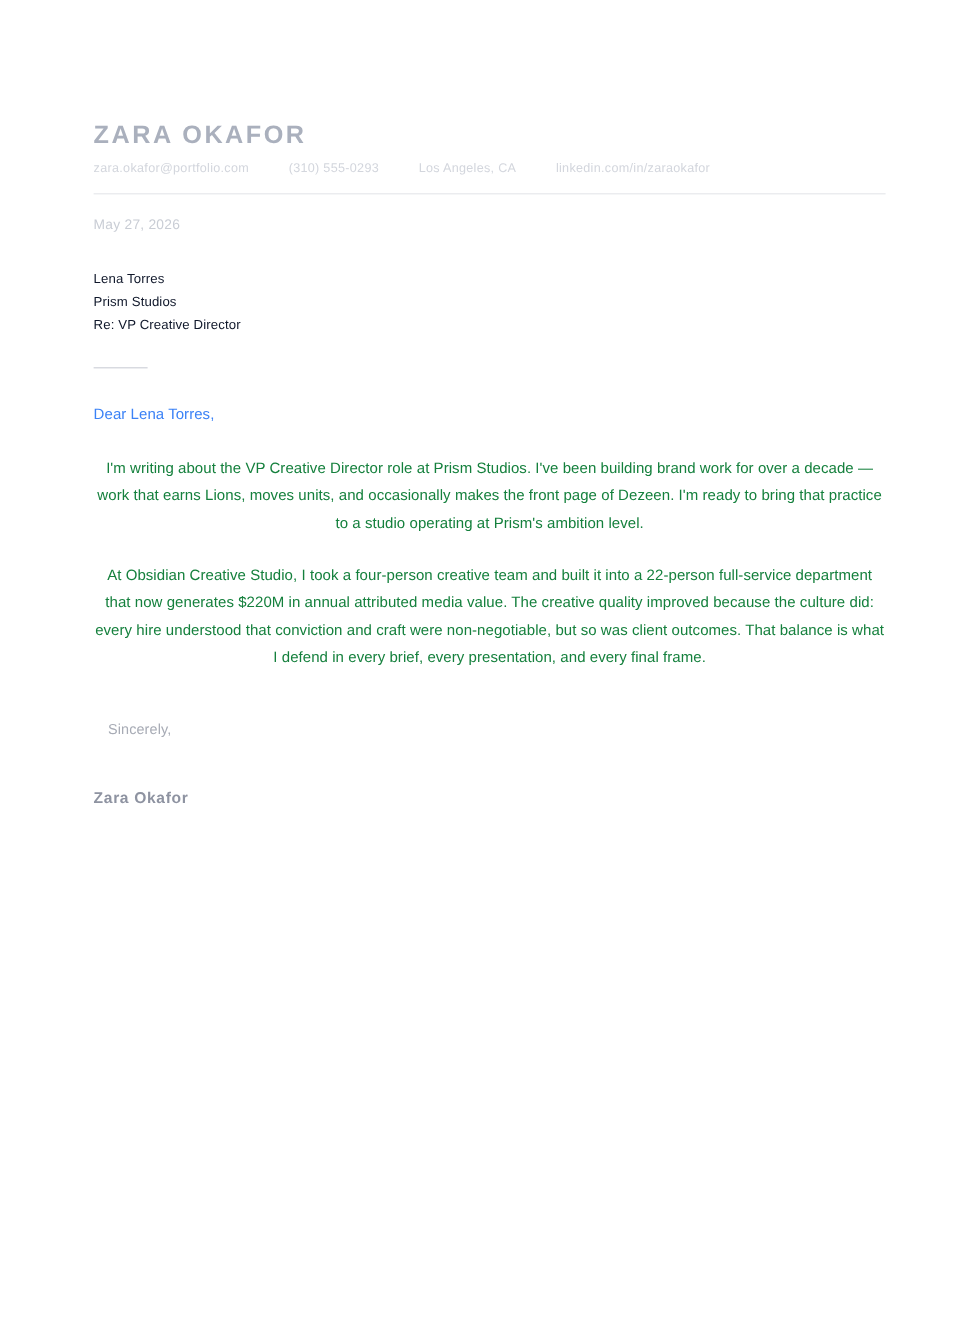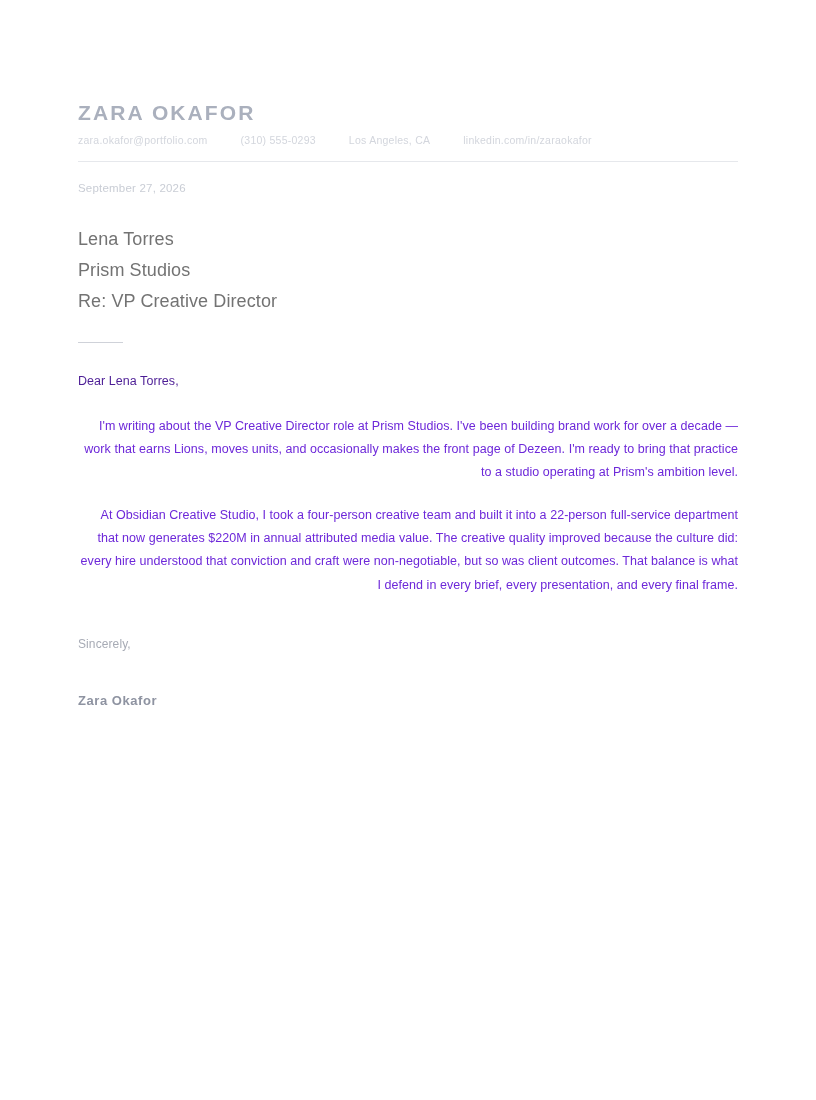--- a/index.html
+++ b/index.html
@@ -50,61 +50,62 @@
   }
   .date-line {
     font-size: 11.5px;
     color: #c9cdd5;
     letter-spacing: 0.2px;
     margin-top: 18px;
     line-height: 1.4;
   }
   .recipient-block {
     margin-top: 28px;
-    font-size: 18px;
-    color: #737373;
+    font-size: 11px;
+    color: #0f172a;
     line-height: 1.72;
     letter-spacing: 0.1px;
   }
   .recipient-line {
     display: block;
   }
   .short-rule {
     border: 0;
     border-top: 1px solid #cfd2d9;
     width: 45px;
     margin: 25px 0 0 0;
   }
   .salutation {
     margin-top: 28px;
     font-size: 12.5px;
-    color: #4c1d95;
+    color: #3b82f6;
     line-height: 1.6;
     letter-spacing: 0.05px;
   }
   .body-copy {
     margin-top: 24px;
   }
   .body-paragraph {
     font-size: 12.5px;
-    color: #6d28d9;
+    color: #15803d;
     line-height: 1.85;
     letter-spacing: 0.05px;
     margin: 0 0 20px 0;
-    text-align: right;
+    text-align: center;
   }
   .body-paragraph:last-child {
     margin-bottom: 0;
   }
   .closing {
     margin-top: 38px;
     font-size: 12px;
     color: #a7abb5;
     line-height: 1.6;
     letter-spacing: 0.1px;
+    margin-left: 12px;
   }
   .signature-name {
     margin-top: 38px;
     font-size: 13px;
     font-weight: bold;
     color: #8e93a1;
     letter-spacing: 0.55px;
     line-height: 1.4;
   }
 </style>
@@ -116,21 +117,21 @@
   <header class="letterhead">
     <h1 class="sender-name">ZARA OKAFOR</h1>
 
     <div class="contact-line">
       <span class="contact-item">zara.okafor@portfolio.com</span><span class="contact-item">(310) 555-0293</span><span class="contact-item">Los Angeles, CA</span><span class="contact-item">linkedin.com/in/zaraokafor</span>
     </div>
 
     <hr class="header-rule">
   </header>
 
-  <div class="date-line">September 27, 2026</div>
+  <div class="date-line">May 27, 2026</div>
 
   <div class="recipient-block">
     <span class="recipient-line">Lena Torres</span>
     <span class="recipient-line">Prism Studios</span>
     <span class="recipient-line">Re: VP Creative Director</span>
   </div>
 
   <hr class="short-rule">
 
   <div class="salutation">Dear Lena Torres,</div>

